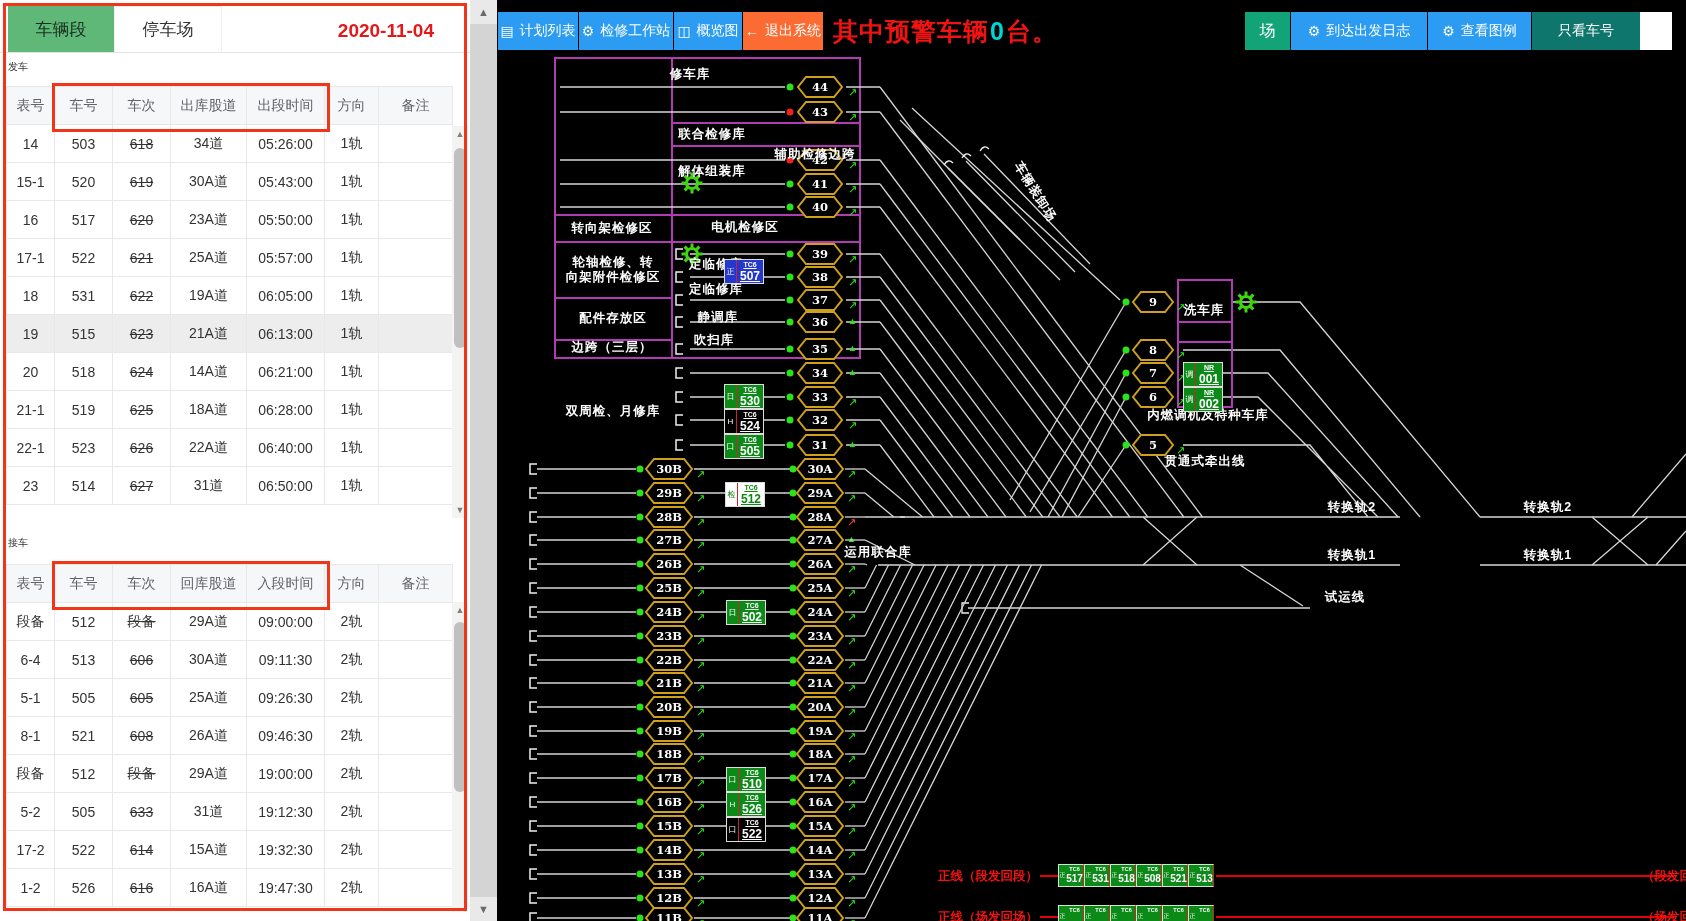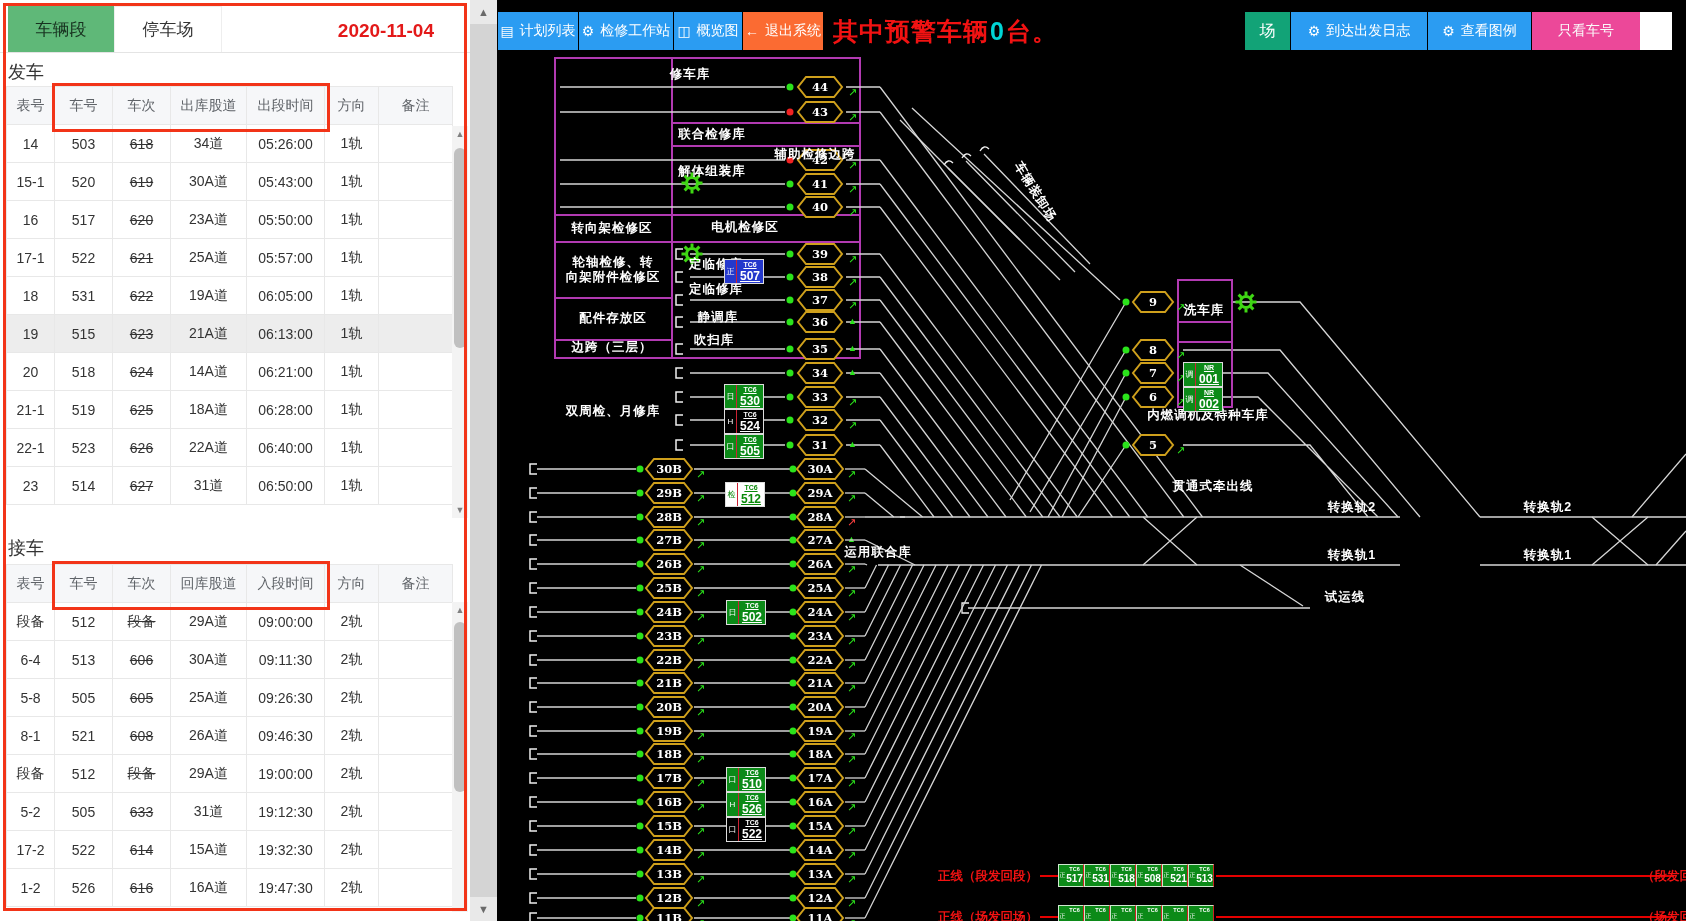--- a/index.html
+++ b/index.html
@@ -6,21 +6,21 @@
   #page{position:relative;width:1686px;height:921px;background:#000;overflow:hidden;
         font-family:"Liberation Sans","DejaVu Sans",sans-serif;}
   
   #left-panel{position:absolute;left:0;top:0;width:470px;height:921px;background:#fff;}
   .tabbar{position:absolute;left:0;top:4px;width:470px;height:48px;border-bottom:1px solid #e4e4e4;background:#fff;}
   .tab{position:absolute;top:2px;height:46px;display:flex;align-items:center;justify-content:center;
        font-size:17px;color:#333;cursor:pointer;box-sizing:border-box;}
   #tab-depot{left:8px;width:106px;background:#5fb878;color:#17311f;}
   #tab-parking{left:114px;width:108px;background:#fff;border:1px solid #eee;border-bottom:none;}
   #panel-date{position:absolute;right:36px;top:16px;font-size:19px;font-weight:bold;color:#e31919;}
-  .section-label{position:absolute;left:8px;font-size:18px;color:#333;}
+  .section-label{position:absolute;left:8px;font-size:10px;color:#333;}
   #dep-label{top:60px;} #arr-label{top:536px;}
   table.sched{position:absolute;left:6px;border-collapse:collapse;table-layout:fixed;width:446px;background:#fff;}
   #dep-table{top:86px;} #arr-table{top:564px;}
   table.sched th,table.sched td{border:1px solid #e8e8e8;height:37px;padding:0;text-align:center;
        font-size:14px;color:#333;overflow:hidden;white-space:nowrap;}
   table.sched th{background:#f6f7f9;color:#5f6368;font-weight:normal;}
   td.strike{text-decoration:line-through;}
   tr.hl td{background:#ededed;}
   
   .vscroll{position:absolute;width:16px;background:#f3f3f3;}
@@ -38,21 +38,21 @@
   #page-scroll .btn{position:absolute;left:0;width:27px;height:24px;background:#e9e9e9;color:#6a6a6a;
         font-size:11px;display:flex;align-items:center;justify-content:center;}
   
   .tb-btn{position:absolute;top:12px;height:38px;display:flex;align-items:center;justify-content:center;
         gap:6px;color:#fff;font-size:14px;background:#2b9cf2;box-sizing:border-box;cursor:pointer;}
   .tb-btn .ic{font-size:14px;}
   #btn-plan{left:498px;width:80px;} #btn-workstation{left:579px;width:94px;}
   #btn-overview{left:674px;width:68px;} #btn-exit{left:743px;width:80px;background:#fb6b32;}
   #btn-field{left:1245px;width:45px;background:#12a377;font-size:16px;}
   #btn-log{left:1291px;width:136px;} #btn-legend{left:1428px;width:103px;}
-  #btn-carno{left:1532px;width:108px;background:#ec4899;color:#fafafa;}
+  #btn-carno{left:1532px;width:108px;background:#0f766e;color:#fafafa;}
   #carno-check{position:absolute;left:1640px;top:12px;width:32px;height:38px;background:#fff;}
   #warning{position:absolute;left:833px;top:12px;height:38px;display:flex;align-items:center;
         font-size:25px;font-weight:bold;color:#f21212;letter-spacing:1px;}
   #warning .count{color:#00d5d5;padding:0 1px;}
   
   .zlabel{position:absolute;color:#fff;font-size:12.5px;font-weight:bold;white-space:nowrap;
         transform:translate(-50%,-50%);letter-spacing:1px;}
   .zlabel.rot{transform:translate(-50%,-50%) rotate(58deg);}
   
   .train{position:absolute;display:flex;width:40px;height:25px;border:1px solid #ddd;box-sizing:border-box;}
@@ -531,21 +531,21 @@
       <div class="zlabel" style="left: 716px; top: 264px;">定临修库</div>
       <div class="zlabel" style="left: 716px; top: 289px;">定临修库</div>
       <div class="zlabel" style="left: 613px; top: 318px;">配件存放区</div>
       <div class="zlabel" style="left: 718px; top: 317px;">静调库</div>
       <div class="zlabel" style="left: 714px; top: 340px;">吹扫库</div>
       <div class="zlabel" style="left: 612px; top: 347px;">边跨（三层）</div>
       <div class="zlabel" style="left: 613px; top: 411px;">双周检、月修库</div>
       <div class="zlabel" style="left: 878px; top: 552px;">运用联合库</div>
       <div class="zlabel" style="left: 1204px; top: 310px;">洗车库</div>
       <div class="zlabel" style="left: 1208px; top: 415px;">内燃调机及特种车库</div>
-      <div class="zlabel" style="left: 1205px; top: 486px; margin-left: 8px;">贯通式牵出线</div>
+      <div class="zlabel" style="left: 1205px; top: 461px;">贯通式牵出线</div>
       <div class="zlabel" style="left: 1352px; top: 507px;">转换轨2</div>
       <div class="zlabel" style="left: 1352px; top: 555px;">转换轨1</div>
       <div class="zlabel" style="left: 1548px; top: 507px;">转换轨2</div>
       <div class="zlabel" style="left: 1548px; top: 555px;">转换轨1</div>
       <div class="zlabel" style="left: 1345px; top: 597px;">试运线</div>
       <div class="zlabel rot" style="left: 1035px; top: 192px;">车辆装卸场</div>
       <div class="train t-blue" style="left: 724px; top: 259px;">
         <span class="pfx">正</span>
         <span class="body">
           <span class="top">TC6</span>
@@ -916,21 +916,21 @@
           <tr>
             <td>6-4</td>
             <td>513</td>
             <td class="strike">606</td>
             <td>30A道</td>
             <td>09:11:30</td>
             <td>2轨</td>
             <td></td>
           </tr>
           <tr>
-            <td>5-8</td>
+            <td>5-1</td>
             <td>505</td>
             <td class="strike">605</td>
             <td>25A道</td>
             <td>09:26:30</td>
             <td>2轨</td>
             <td></td>
           </tr>
           <tr>
             <td>8-1</td>
             <td>521</td>

